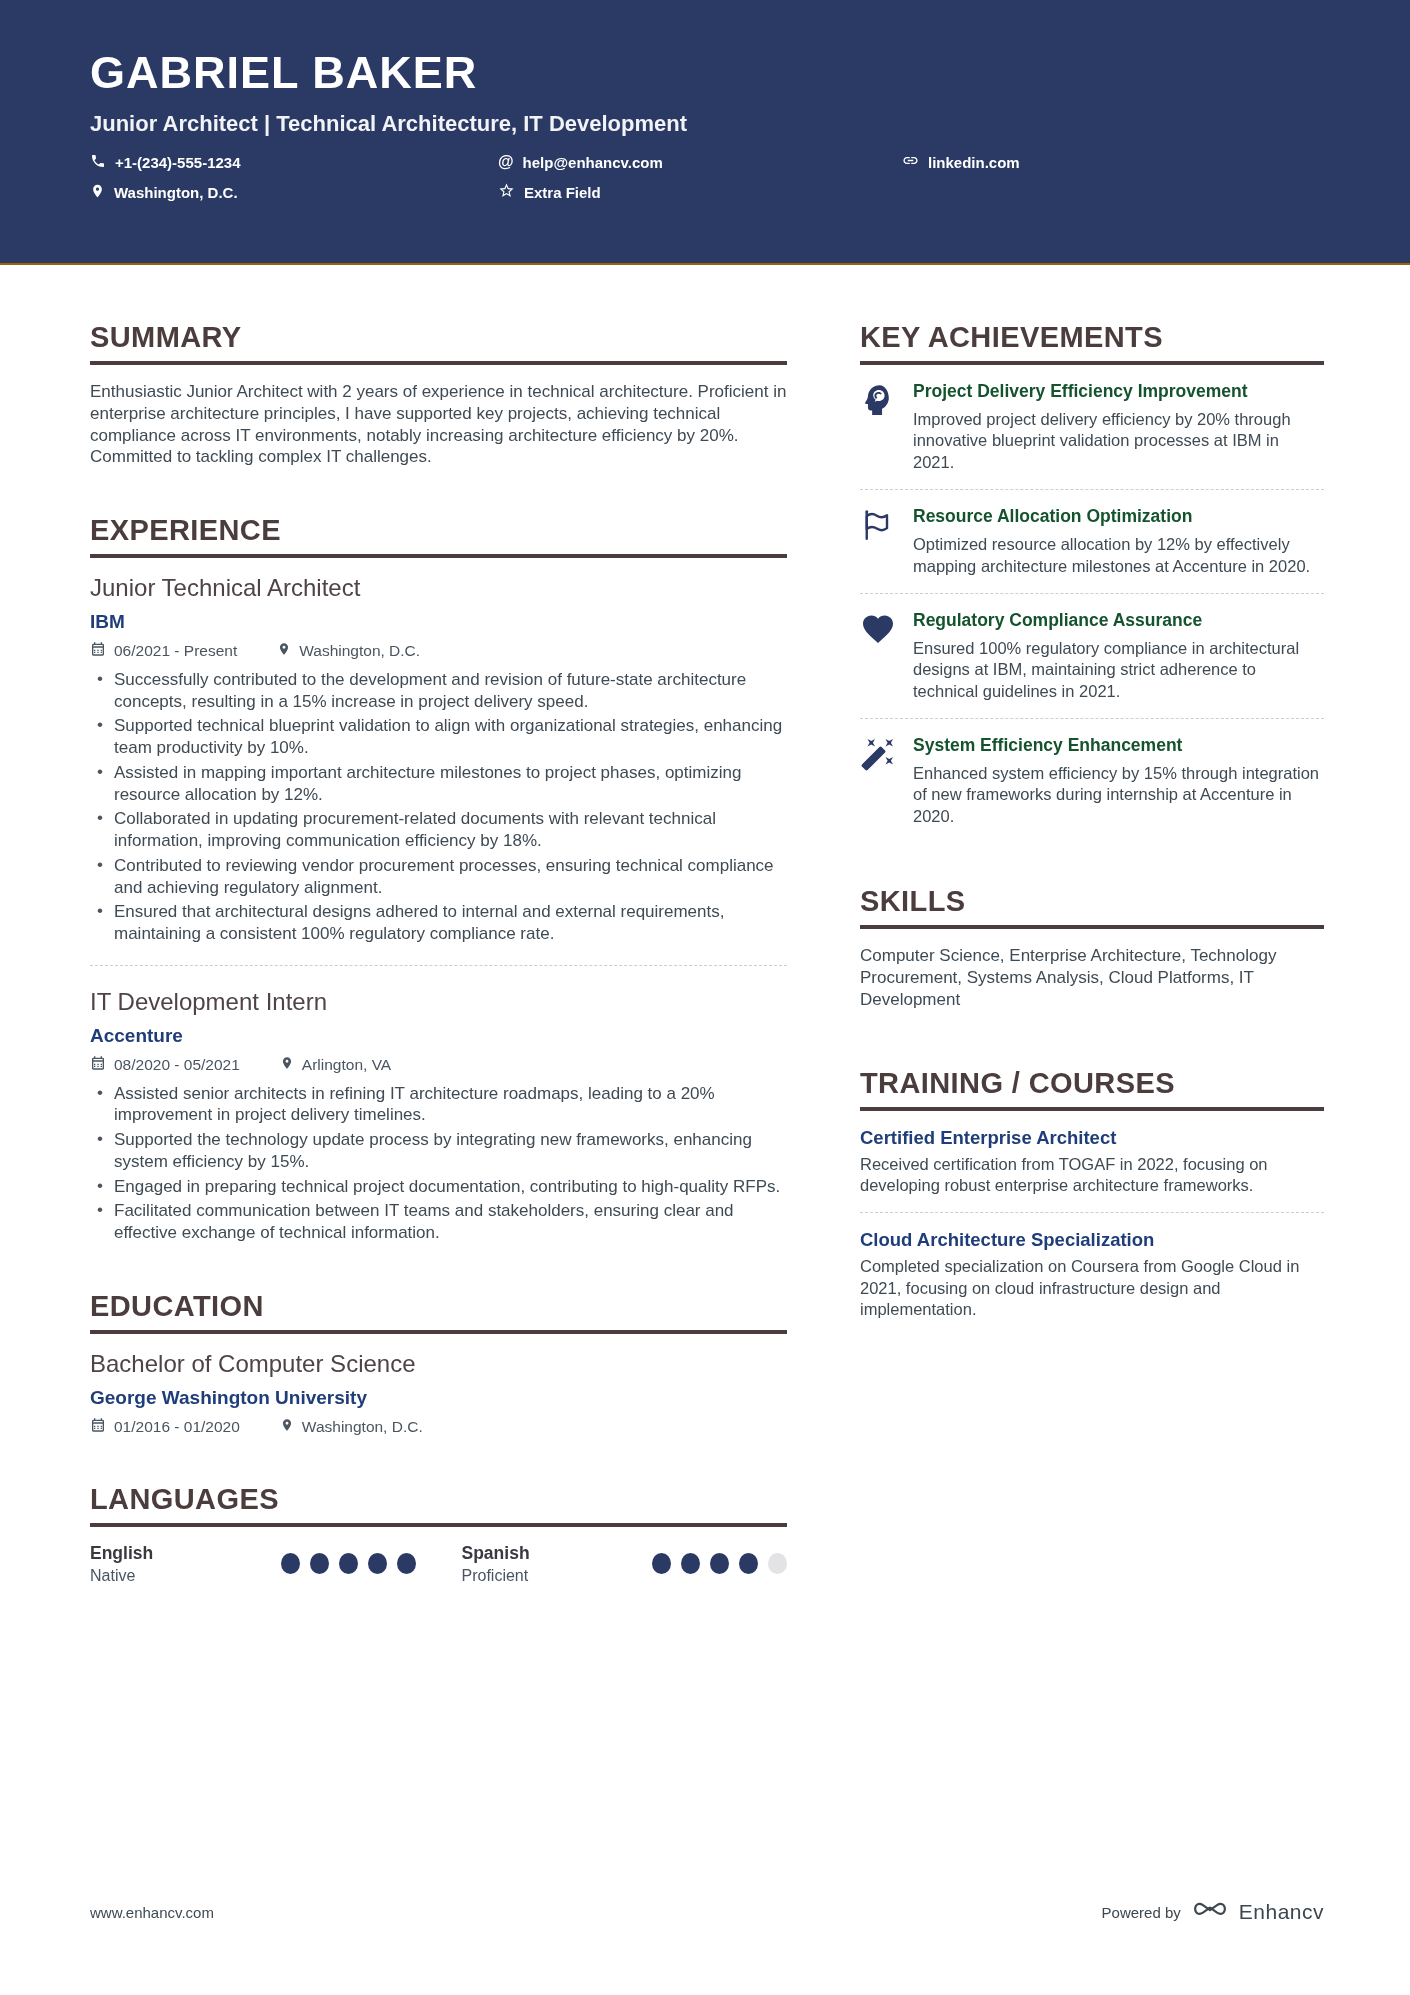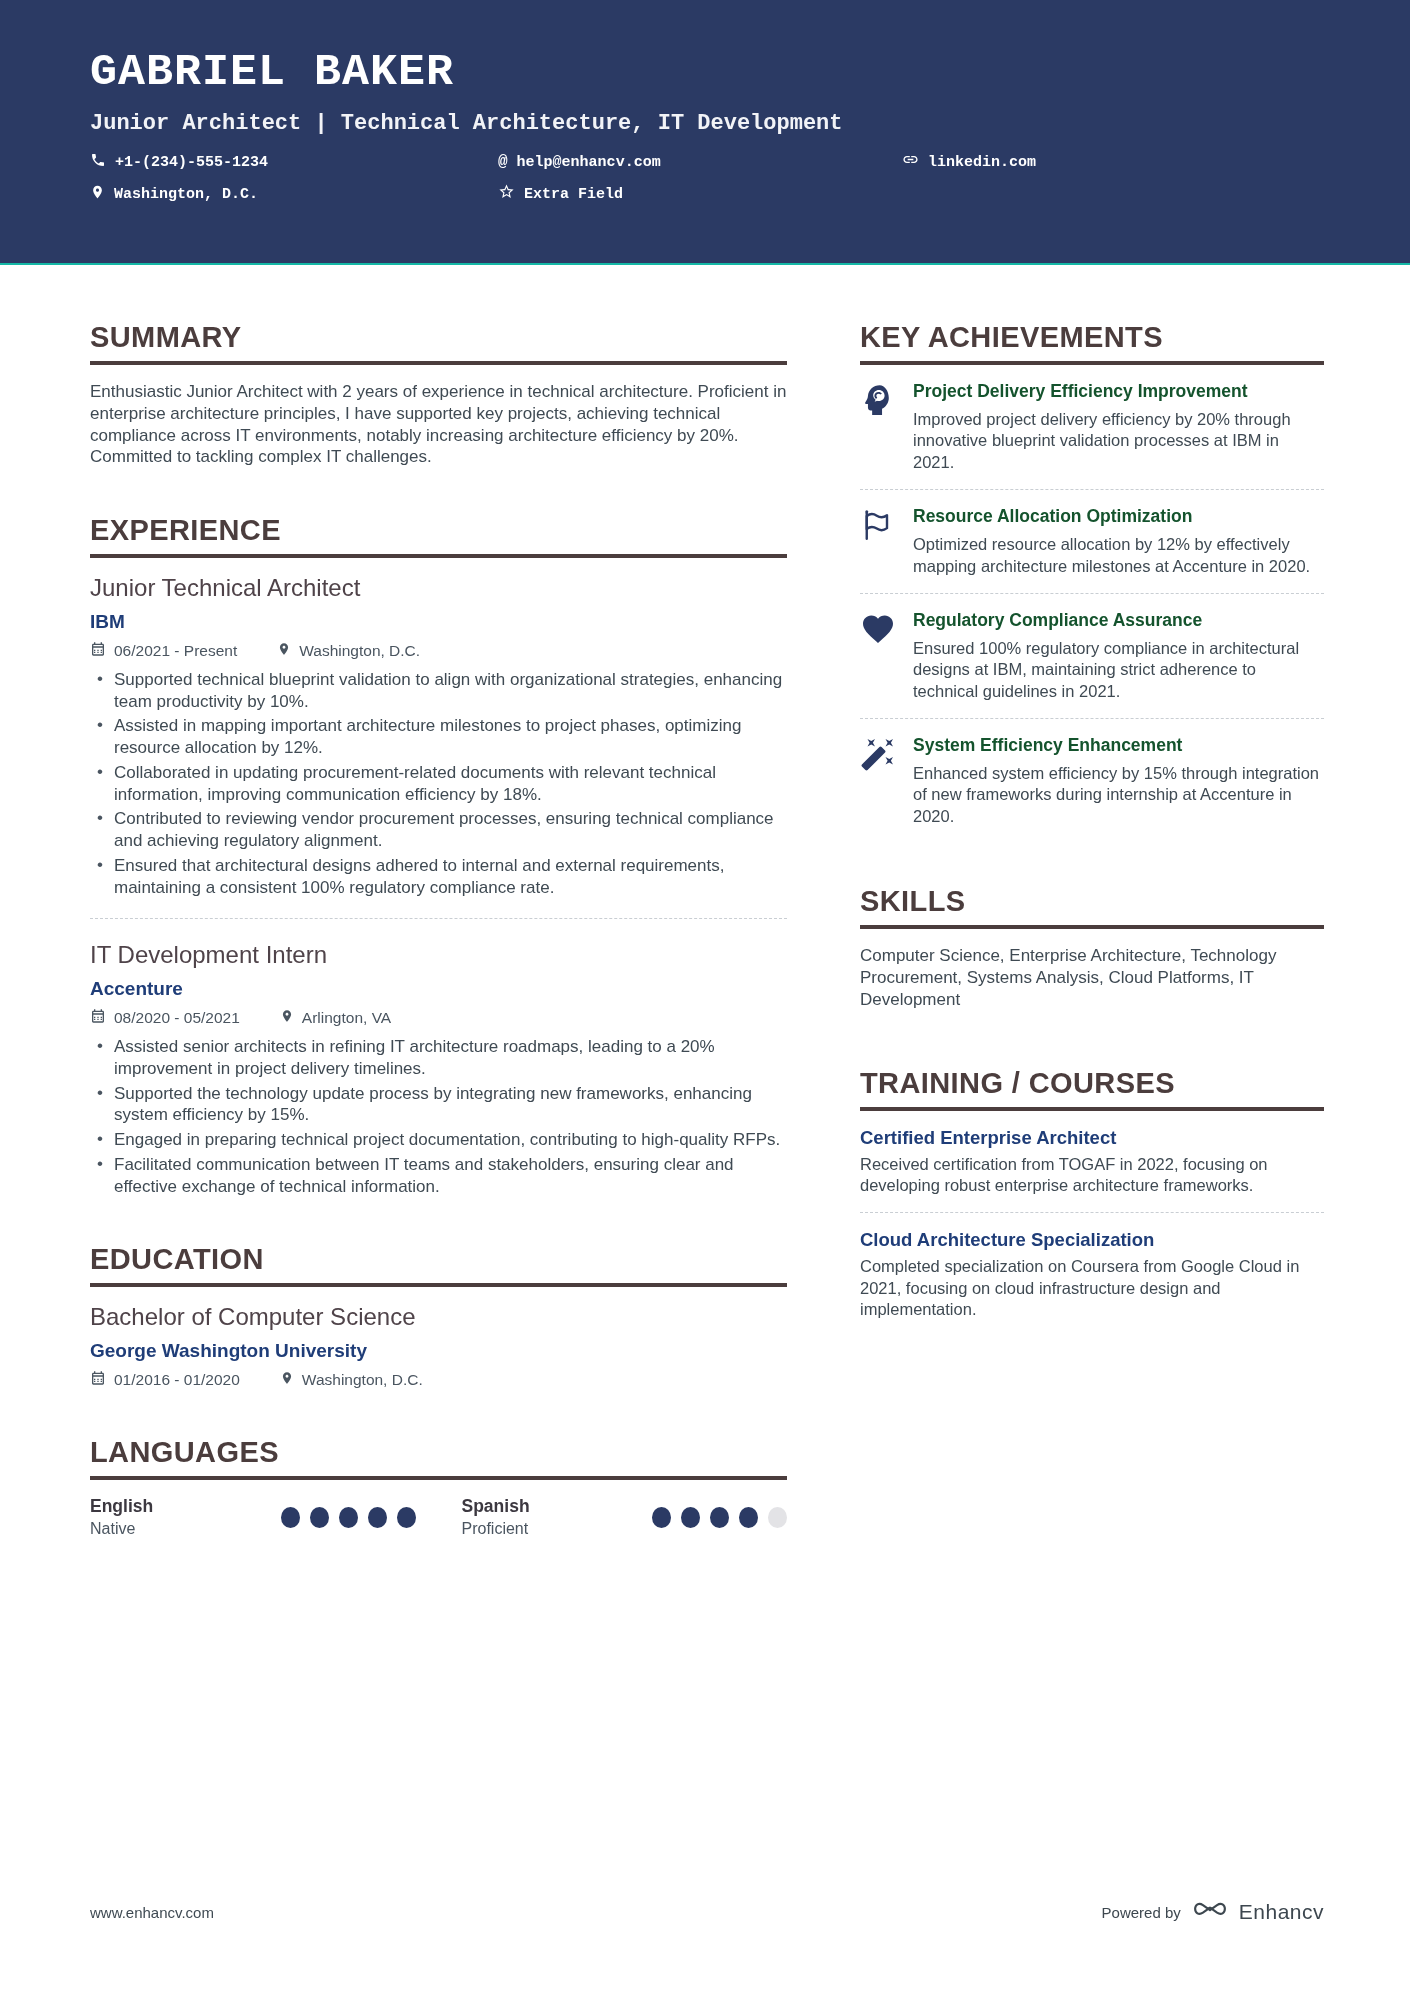--- a/index.html
+++ b/index.html
@@ -1,21 +1,21 @@
 <!DOCTYPE html>
 <html><head>
 <meta charset="utf-8">
 <style>
   * { margin:0; padding:0; box-sizing:border-box; }
   html,body { background:#ffffff; }
   body { font-family:"Liberation Sans","DejaVu Sans",sans-serif; }
   .page { position:relative; width:1410px; height:1995px; background:#ffffff; overflow:hidden; }
 
   
-  .header { height:265px; background:#2b3a64; padding:50px 90px 0 90px; border-bottom:2px solid #14b8a6;font-family:Liberation Mono, monospace; }
+  .header { height:265px; background:#2b3a64; padding:50px 90px 0 90px; border-bottom:2px solid #a16207; }
   .name { color:#ffffff; font-size:45px; font-weight:700; letter-spacing:1px; line-height:1; }
   .headline { color:#f2f3f7; font-size:22px; font-weight:700; margin-top:16px; }
   .contact-grid { display:grid; grid-template-columns:408px 404px 1fr; row-gap:10px; margin-top:15px; }
   .contact-item { display:flex; align-items:center; gap:9px; color:#ffffff; font-size:15px; font-weight:700; }
   .contact-item svg { flex:0 0 auto; }
   .at-glyph { font-size:16px; font-weight:700; color:#ffffff; line-height:1; }
 
   
   .columns { display:flex; gap:73px; padding:0 86px 0 90px; margin-top:56px; }
   .col-left { width:697px; flex:0 0 697px; }
@@ -141,20 +141,21 @@
             <span class="meta-item">
               <span>
                 <svg width="14" height="16" viewBox="0 0 24 24">
                     <path fill="#4a5560" d="M12 2C8.13 2 5 5.13 5 9c0 5.25 7 13 7 13s7-7.75 7-13c0-3.87-3.13-7-7-7zm0 9.5c-1.38 0-2.5-1.12-2.5-2.5s1.12-2.5 2.5-2.5 2.5 1.12 2.5 2.5-1.12 2.5-2.5 2.5z"></path>
                   </svg>
               </span>
               <span>Washington, D.C.</span>
             </span>
           </div>
           <ul class="bullets">
+            <li>Successfully contributed to the development and revision of future-state architecture concepts, resulting in a 15% increase in project delivery speed.</li>
             <li>Supported technical blueprint validation to align with organizational strategies, enhancing team productivity by 10%.</li>
             <li>Assisted in mapping important architecture milestones to project phases, optimizing resource allocation by 12%.</li>
             <li>Collaborated in updating procurement-related documents with relevant technical information, improving communication efficiency by 18%.</li>
             <li>Contributed to reviewing vendor procurement processes, ensuring technical compliance and achieving regulatory alignment.</li>
             <li>Ensured that architectural designs adhered to internal and external requirements, maintaining a consistent 100% regulatory compliance rate.</li>
           </ul>
         </div>
 
         <div class="dash-div"></div>
 

